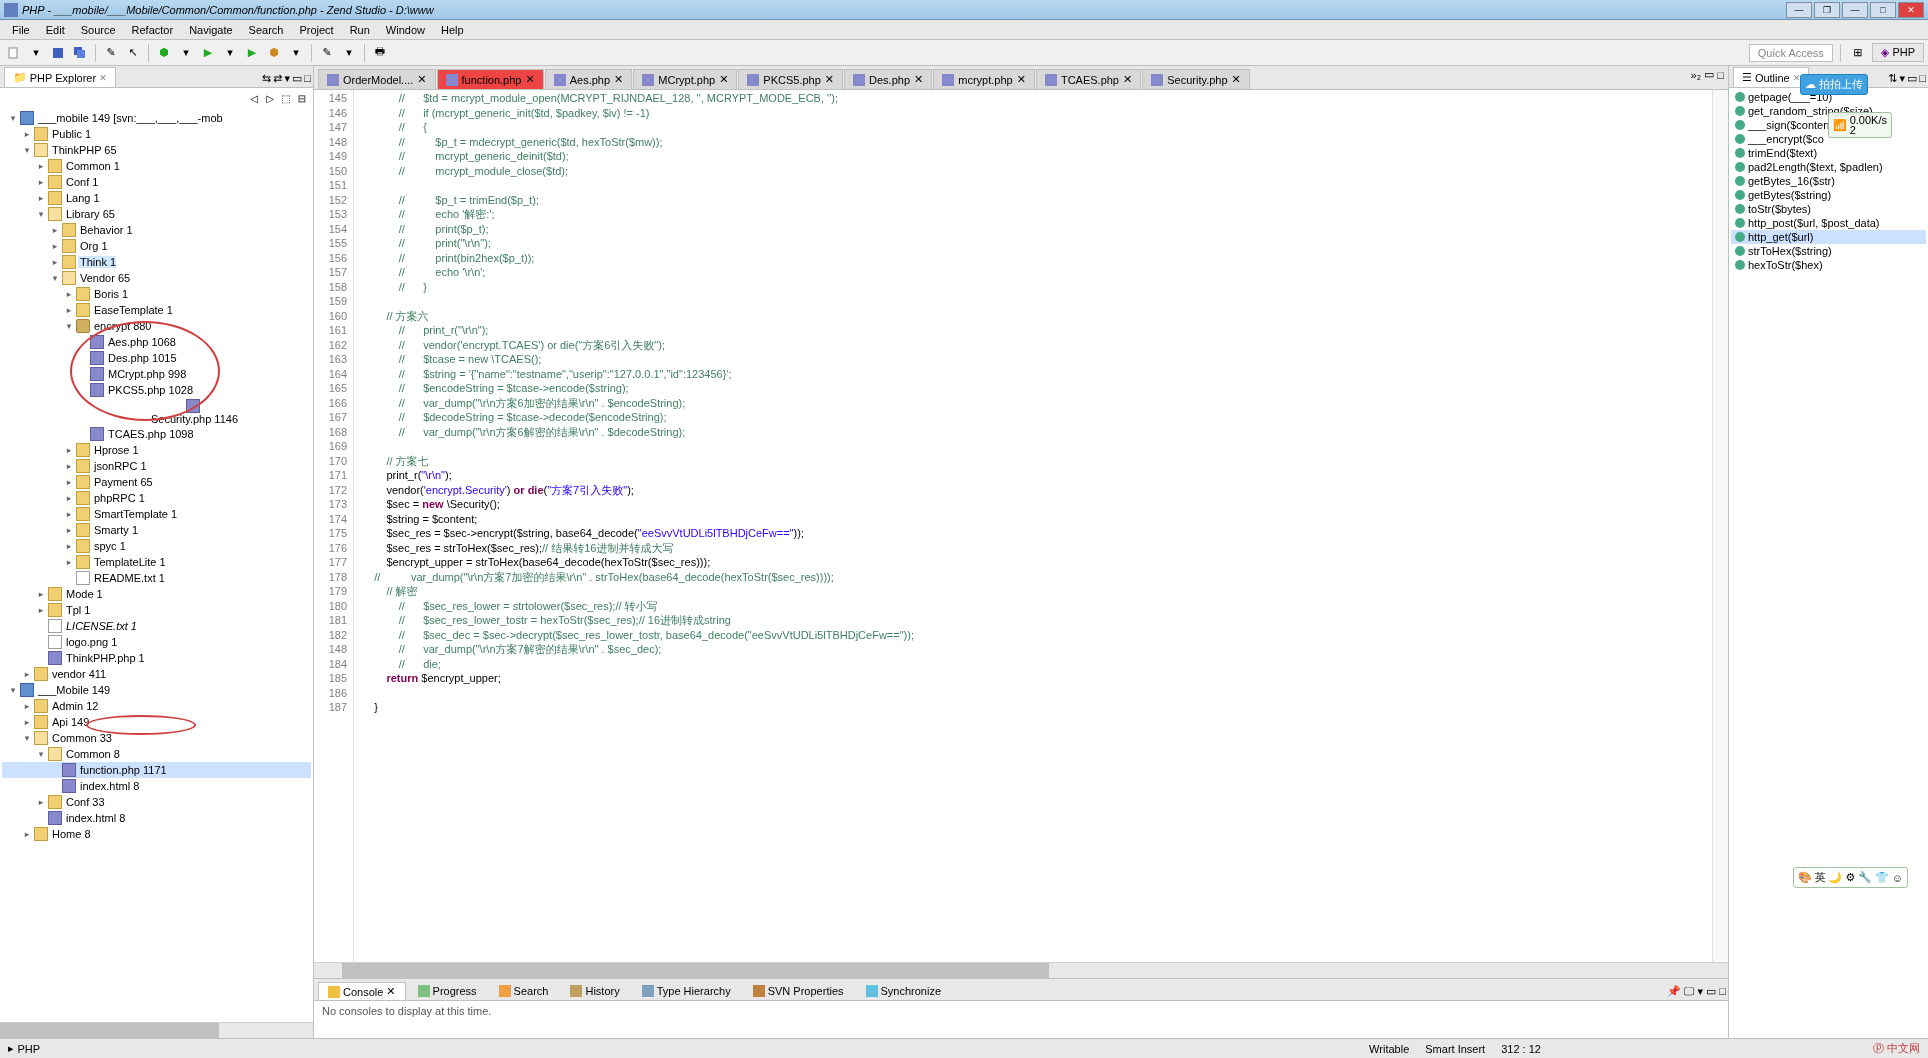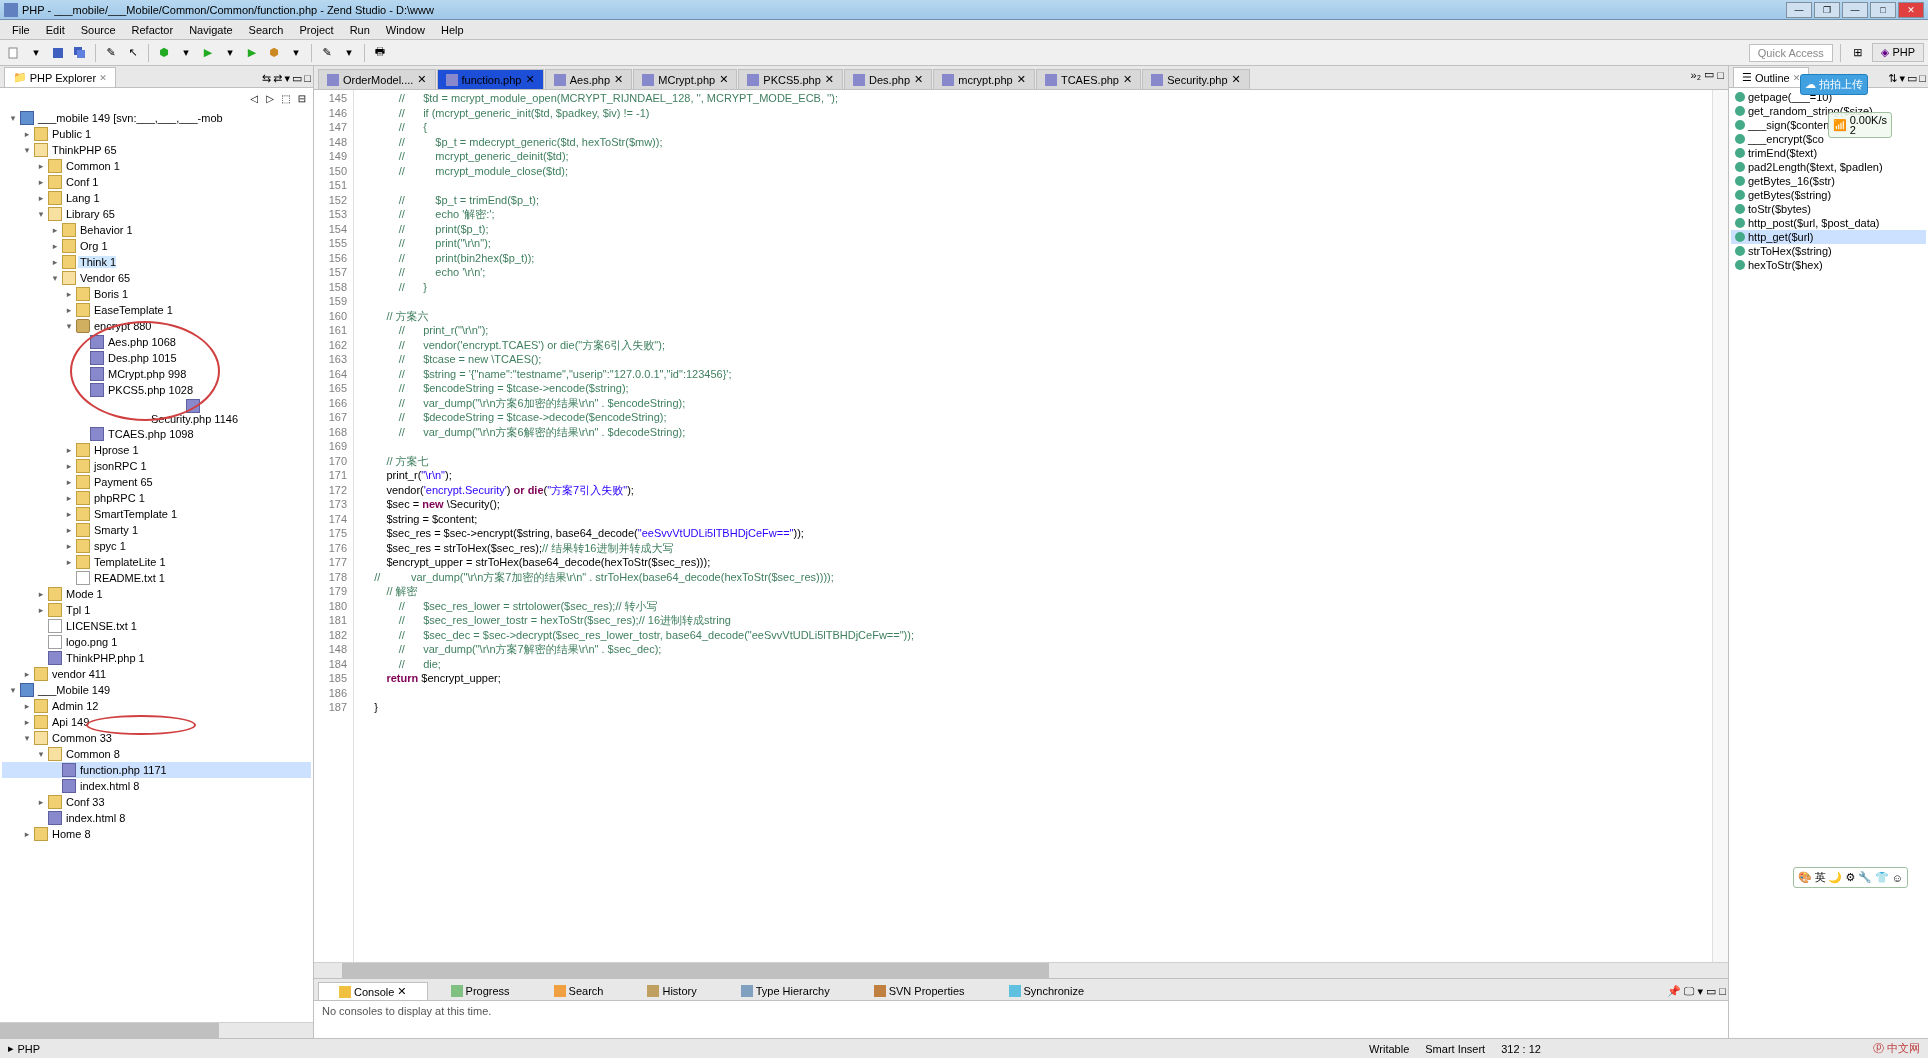--- a/index.html
+++ b/index.html
@@ -1,18 +1,18 @@
 <!DOCTYPE html>
 <html><head>
 <meta charset="utf-8">
 <style>
 * { margin:0; padding:0; box-sizing:border-box; font-family:"Segoe UI",Tahoma,sans-serif; font-size:11px; }
 body { background:#f0f0f0; overflow:hidden; width:1928px; height:1058px; }
 .titlebar { height:20px; background:linear-gradient(#b8d8f0,#a0c8e8); display:flex; align-items:center; padding:0 4px; border-bottom:1px solid #7090b0; }
-.titlebar-text { flex:1; color:#000; font-size:11px; }
+.titlebar-text { flex:1; color:#000; font-size:11px;font-style:italic; }
 .win-btns { display:flex; gap:2px; }
 .win-btn { width:26px; height:16px; background:#d0e0f0; border:1px solid #8090a0; display:flex; align-items:center; justify-content:center; font-size:9px; cursor:pointer; }
 .win-btn.close { background:#e04040; color:#fff; }
 .menubar { height:20px; background:#e8e8e8; display:flex; align-items:center; padding:0 4px; border-bottom:1px solid #c0c0c0; }
 .menu-item { padding:2px 8px; cursor:pointer; }
 .toolbar { height:26px; background:#f0f0f0; border-bottom:1px solid #c0c0c0; display:flex; align-items:center; padding:0 4px; gap:2px; }
 .tb-btn { width:20px; height:20px; display:flex; align-items:center; justify-content:center; cursor:pointer; border:1px solid transparent; }
 .tb-sep { width:1px; height:18px; background:#c0c0c0; margin:0 3px; }
 .tb-right { margin-left:auto; display:flex; align-items:center; gap:4px; }
 .quick-access { border:1px solid #c0c0c0; padding:2px 8px; background:#fff; color:#888; }
@@ -35,35 +35,35 @@
 .ticon.folder { background:#f0d070; border:1px solid #c0a040; }
 .ticon.folder-open { background:#f8e0a0; border:1px solid #c0a040; }
 .ticon.pkg { background:#d0b060; border:1px solid #a08040; border-radius:2px; }
 .ticon.php { background:#8888cc; border:1px solid #6060a0; }
 .ticon.file { background:#fff; border:1px solid #a0a0a0; }
 .ticon.proj { background:#6090d0; border:1px solid #4060a0; }
 .tlabel { padding-left:2px; }
 .red-ellipse { position:absolute; border:2px solid #d04040; border-radius:50%; pointer-events:none; }
 .editor-tabs { height:24px; display:flex; align-items:flex-end; background:#e8e8e8; border-bottom:1px solid #c0c0c0; overflow:hidden; padding-left:4px; gap:1px; position:relative; }
 .etab { padding:3px 8px; background:#d8d8d8; border:1px solid #c0c0c0; border-bottom:none; cursor:pointer; display:flex; align-items:flex-end; gap:4px; font-size:10px; white-space:nowrap; }
-.etab.active { background:#1d4ed8; }
+.etab.active { background:#ef4444; }
 .etab .ficon { width:12px; height:12px; background:#8888cc; }
 .editor-body { flex:1; display:flex; overflow:hidden; position:relative; }
 .gutter { width:40px; background:#fff; text-align:right; padding:1px 6px 0 0; color:#808080; font-family:Consolas,monospace; font-size:12px; line-height:14.5px; border-right:1px solid #e0e0e0; }
 .code { flex:1; font-family:Consolas,monospace; font-size:12px; line-height:14.5px; white-space:pre; padding:1px 0 0 8px; overflow:hidden; }
 .c-cmt { color:#3f7f5f; }
 .c-kw { color:#7f0055; font-weight:bold; }
 .c-str { color:#2a00ff; }
 .ruler { width:16px; background:#f8f8f8; border-left:1px solid #e0e0e0; position:relative; }
 .hscroll { height:16px; background:#f0f0f0; border-top:1px solid #d0d0d0; display:flex; }
 .hscroll-track { flex:1; background:#e8e8e8; position:relative; }
 .hscroll-thumb { position:absolute; height:100%; background:#c0c0c0; }
 .bottom-panel { height:60px; border-top:1px solid #c0c0c0; background:#fff; display:flex; flex-direction:column; }
 .btab-row { height:22px; display:flex; align-items:flex-end; background:#e8e8e8; border-bottom:1px solid #c0c0c0; padding-left:4px; gap:2px; }
-.btab { padding:2px 20px; border:1px solid transparent; cursor:pointer; display:flex; align-items:center; gap:3px; font-size:10px;justify-content:space-between; }
+.btab { padding:2px 9px; border:1px solid transparent; cursor:pointer; display:flex; align-items:center; gap:3px; font-size:10px;justify-content:space-between; }
 .btab.active { background:#fff; border:1px solid #c0c0c0; border-bottom:none; }
 .btab-icon { width:12px; height:12px; display:inline-block; }
 .console-body { flex:1; padding:4px 8px; color:#555; }
 .outline-list { flex:1; overflow:auto; padding:2px; }
 .ol-item { padding:1px 4px; display:flex; align-items:center; gap:3px; cursor:pointer; white-space:nowrap; }
 .ol-item.sel { background:#cce0ff; }
 .ol-icon { width:10px; height:10px; border-radius:50%; background:#4a8; flex-shrink:0; }
 .statusbar { height:20px; background:#e8e8e8; border-top:1px solid #c0c0c0; display:flex; align-items:center; padding:0 8px; font-size:10px; }
 .sb-left { flex:1; display:flex; align-items:center; gap:4px; }
 .sb-right { display:flex; align-items:center; gap:16px; }
@@ -323,21 +323,21 @@
           <div class="tree-node" style="padding-left: 32px;">
             <span class="tw">▸</span>
             <span class="ticon folder"></span>
             <span class="tlabel">Mode 1</span>
           </div>
           <div class="tree-node" style="padding-left: 32px;">
             <span class="tw">▸</span>
             <span class="ticon folder"></span>
             <span class="tlabel">Tpl 1</span>
           </div>
-          <div class="tree-node" style="padding-left: 32px;">
+          <div class="tree-node" style="padding-left: 32px; font-style: italic;">
             <span class="tw"></span>
             <span class="ticon file"></span>
             <span class="tlabel">LICENSE.txt 1</span>
           </div>
           <div class="tree-node" style="padding-left: 32px;">
             <span class="tw"></span>
             <span class="ticon file"></span>
             <span class="tlabel">logo.png 1</span>
           </div>
           <div class="tree-node" style="padding-left: 32px;">

